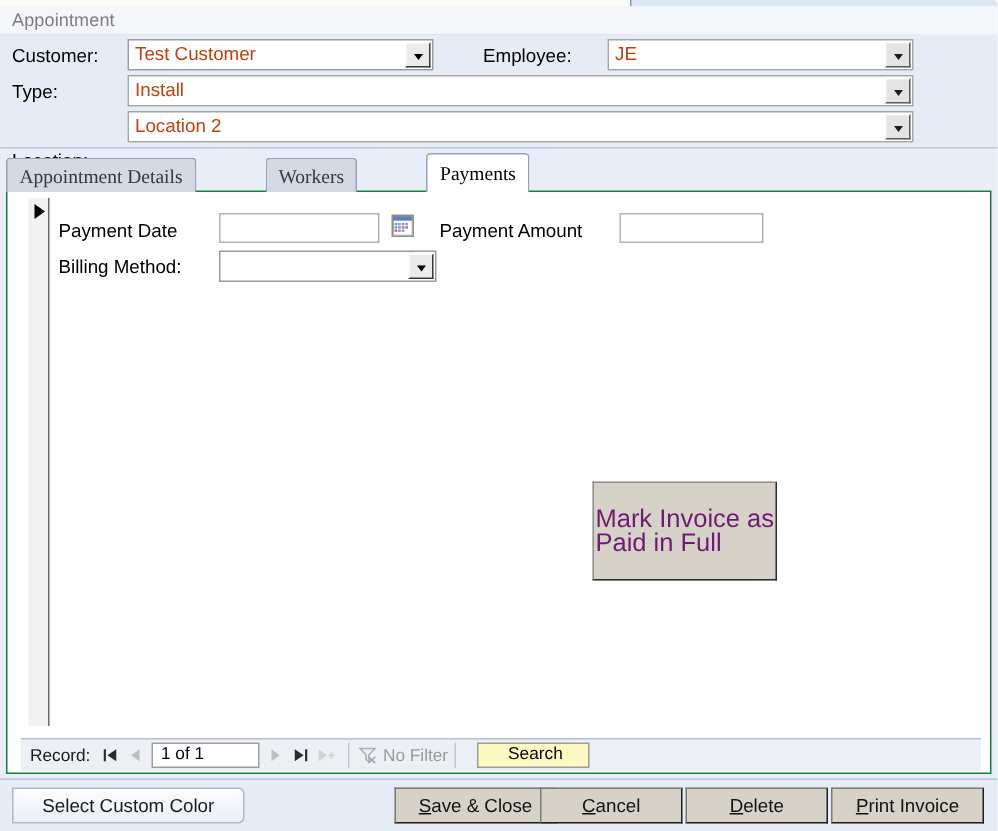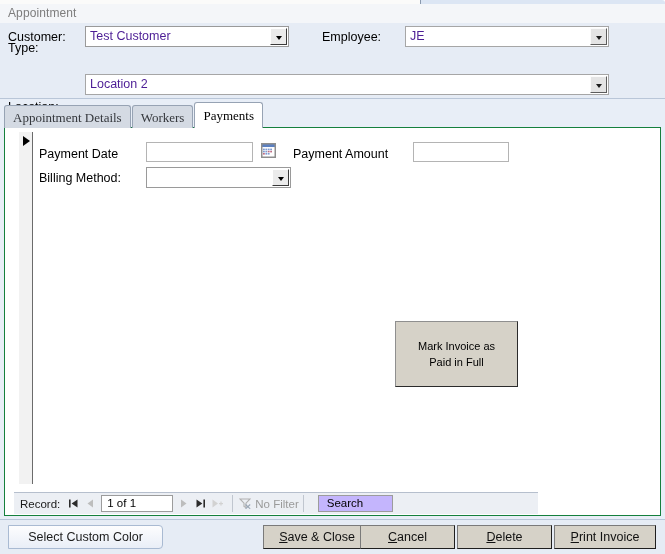--- a/index.html
+++ b/index.html
@@ -95,21 +95,21 @@
     position: absolute;
     background: #ffffff;
     border: 1px solid #9a9a9a;
     box-sizing: border-box;
     height: 21px;
   }
   .combo .val {
     position: absolute;
     left: 4px; top: 2px;
     font-size: 12.5px;
-    color: #4c1d95;
+    color: #c2410c;
     white-space: nowrap;
     overflow: hidden;
   }
   .combo .drop {
     position: absolute;
     right: 1px; top: 1px;
     width: 17px; height: 17px;
     background: #ebebeb;
     border-top: 1px solid #ffffff;
     border-left: 1px solid #ffffff;
@@ -145,20 +145,21 @@
     left: 4px; top: 101px;
     width: 657px; height: 415px;
   }
   .tabstrip {
     position: absolute;
     left: 0; top: 0;
     height: 27px;
     display: flex;
     align-items: flex-end;
     z-index: 3;
+    gap: 45px;
   }
   .tab {
     height: 23px;
     line-height: 23px;
     padding: 0 8px;
     margin-right: 1px;
     font-size: 13px;
     font-family: "Liberation Serif", serif;
     color: #35383d;
     background: #d4dae3;
@@ -225,35 +226,34 @@
   }
 
   
   .cmdbtn {
     position: absolute;
     background: #d6d2c8;
     border: 1px solid #8f8f8f;
     border-right-color: #2b2b2b;
     border-bottom-color: #2b2b2b;
     box-sizing: border-box;
-    font-size: 11px;
-    color: #000000;
-    text-align: center;
+    font-size: 17px;
+    color: #701a75;
     line-height: 16px;
     cursor: default;
     display: flex;
     align-items: center;
     justify-content: center;
   }
 
   
   .navbar {
     position: absolute;
     left: 14px; top: 492px;
-    width: 524px; height: 22px;
+    width: 640px; height: 22px;
     background: #eceff4;
     border-top: 1px solid #b6bfcd;
     box-sizing: border-box;
     display: flex;
     align-items: center;
     font-size: 11.5px;
   }
   .nav-label { margin-left: 6px; margin-right: 5px; color: #1a1a1a; }
   .navbtn {
     width: 17px; height: 18px;
@@ -278,26 +278,26 @@
     margin: 0 6px;
   }
   .nofilter {
     display: flex; 
     color: #9a9a9a;
     font-size: 11.5px;
     cursor: default;
   }
   .searchbox {
     width: 75px; height: 17px;
-    background: #c4b5fd;
+    background: #fef9c3;
     border: 1px solid #9c9c9c;
     box-sizing: border-box;
     font-size: 11.5px;
     line-height: 15px;
-    padding-left: 8px;
+    padding-left: 20px;
     margin-left: 8px;
   }
 
   
   .cmdbar {
     position: absolute;
     left: 0; top: 519px;
     width: 665px; height: 35px;
     background: #e6ecf5;
     border-top: 1px solid #b9c6d8;
@@ -361,21 +361,27 @@
     </div>
 
     <span class="lbl" style="left:322px; top:7px;">Employee:</span>
     <div class="combo flat" style="left:405px; top:3px; width:204px;padding-left:48px;">
       <span class="val">JE</span>
       <span class="drop">
           <i></i>
         </span>
     </div>
 
-    <span class="lbl" style="left:8px; top:18px;">Type:</span>
+    <span class="lbl" style="left:8px; top:31px;">Type:</span>
+    <div class="combo flat" style="left:85px; top:27px; width:524px;">
+      <span class="val">Install</span>
+      <span class="drop">
+          <i></i>
+        </span>
+    </div>
 
     <span class="lbl" style="left:8px; top:55px;margin-top:22px;">Location:</span>
     <div class="combo flat" style="left:85px; top:51px; width:524px;">
       <span class="val">Location 2</span>
       <span class="drop">
           <i></i>
         </span>
     </div>
   </div>
 

